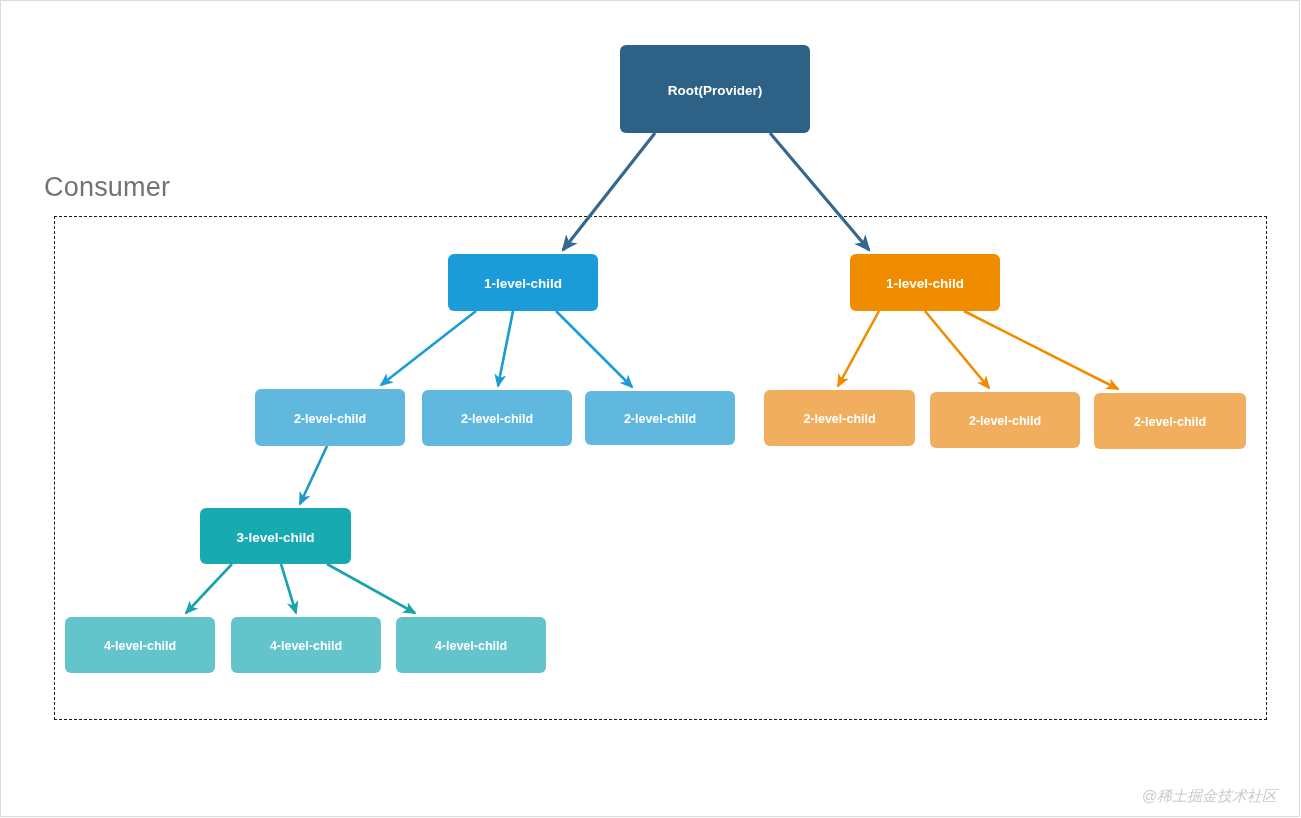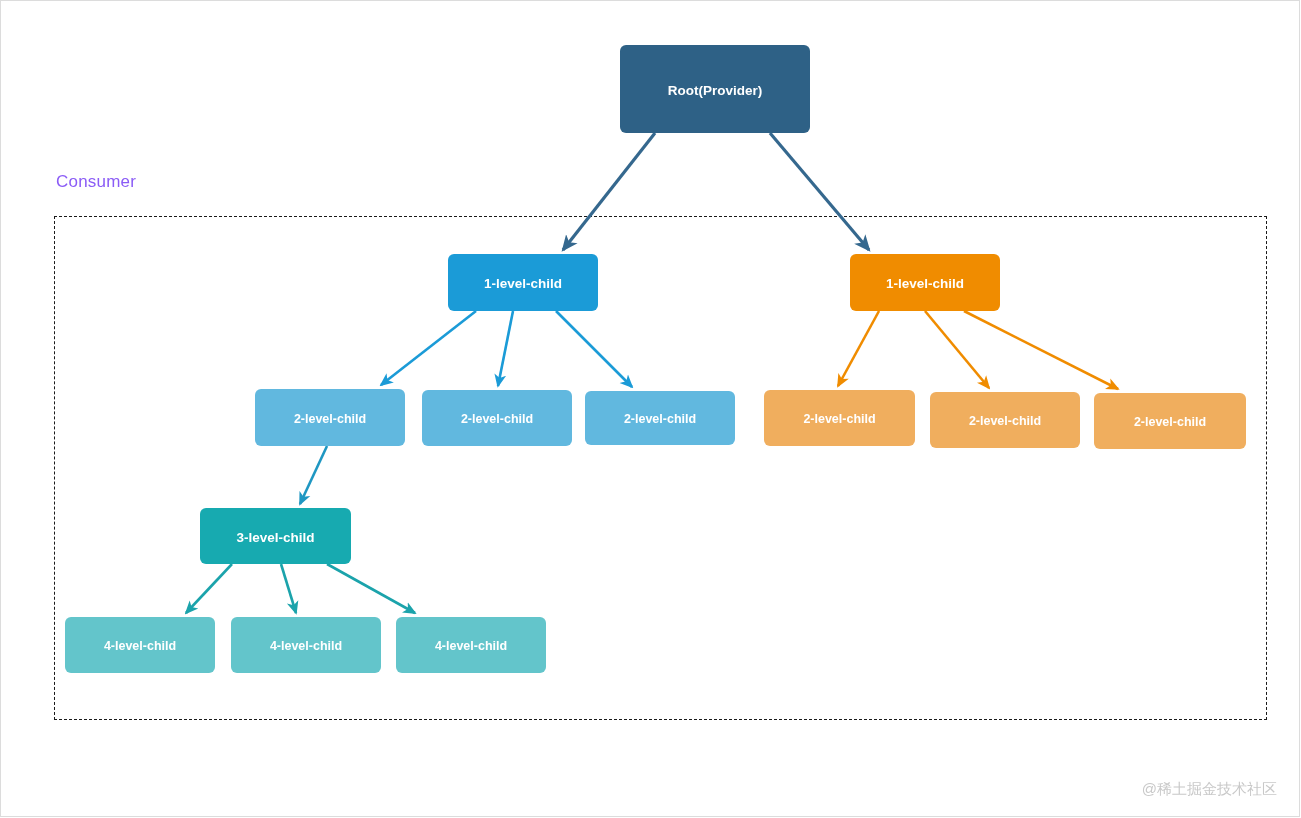--- a/index.html
+++ b/index.html
@@ -21,43 +21,44 @@
     position: absolute;
     left: 0; top: 0;
     width: 1300px;
     height: 817px;
     border: 1px solid #dcdcdc;
     box-sizing: border-box;
     pointer-events: none;
   }
   #consumer-label {
     position: absolute;
-    left: 56px;
+    left: 44px;
     top: 172px;
-    font-size: 17px;
-    color: #8b5cf6;
+    font-size: 27px;
+    color: #737373;
     letter-spacing: 0.2px;
     white-space: nowrap;
   }
   #consumer-region {
     position: absolute;
     left: 54px;
     top: 216px;
     width: 1213px;
     height: 504px;
     border: 1px dashed #1a1a1a;
     box-sizing: border-box;
   }
   #watermark {
     position: absolute;
     right: 24px;
-    bottom: 19px;
+    bottom: 12px;
     font-size: 15px;
     color: #c9c9c9;
     white-space: nowrap;
+    font-style: italic;
   }
   svg#diagram {
     position: absolute;
     left: 0;
     top: 0;
   }
   .node-rect {
     stroke: none;
   }
   .node-label {

